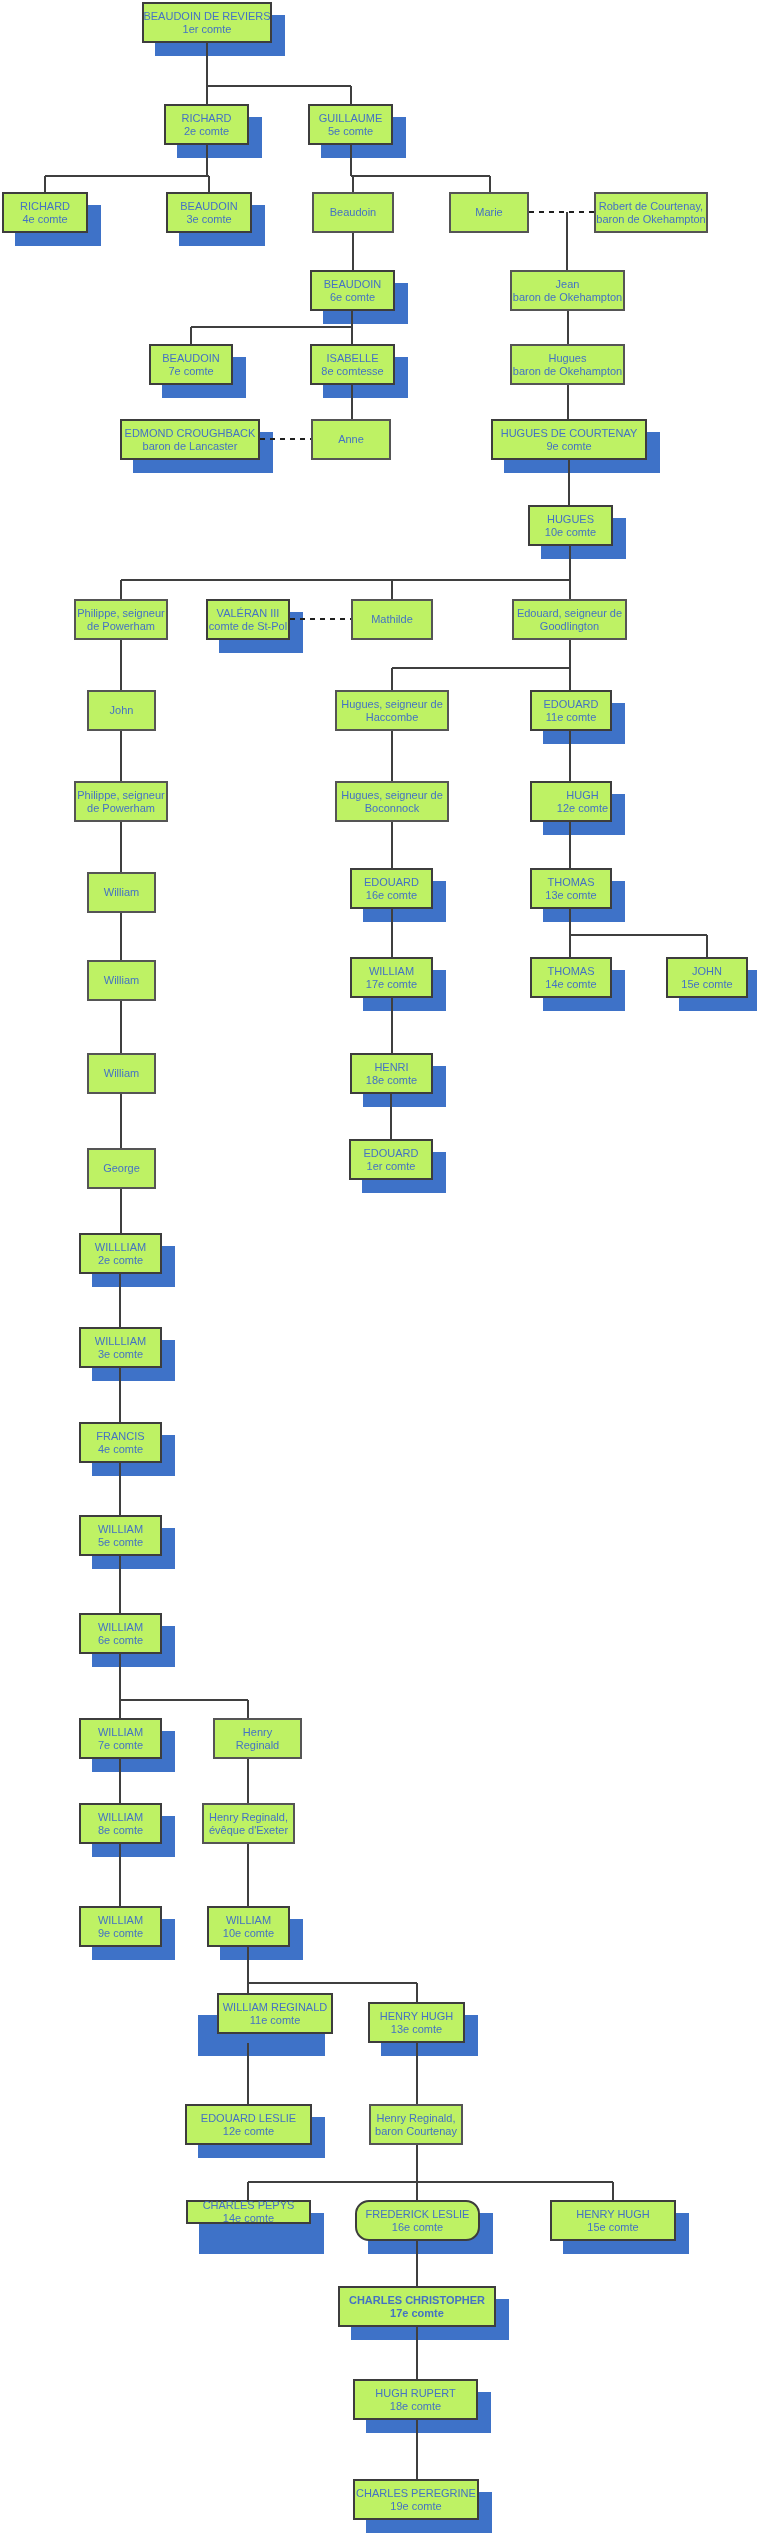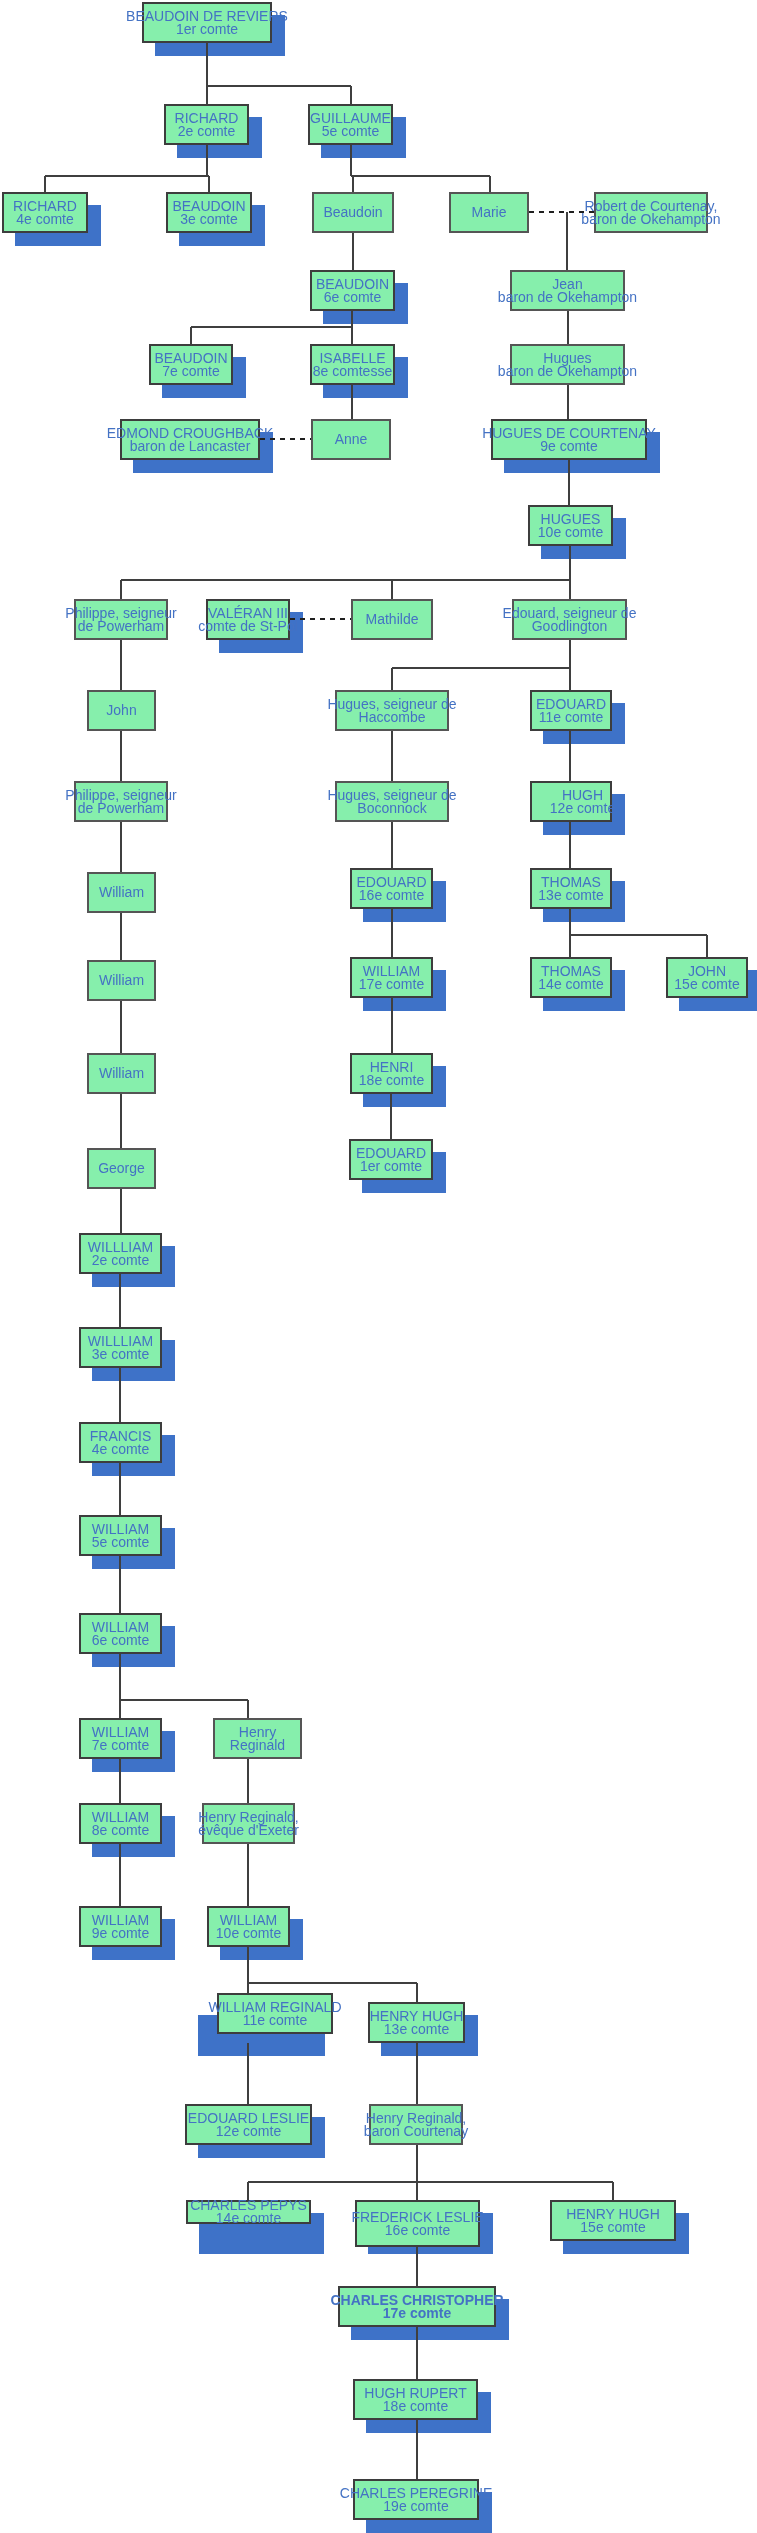--- a/index.html
+++ b/index.html
@@ -9,24 +9,24 @@
   }
   #canvas {
     position: relative;
     width: 757px; height: 2533px;
     background: #ffffff;
     overflow: hidden;
   }
   .node {
     position: absolute;
     box-sizing: border-box;
-    background: #86efac;
+    background: #bef264;
     border: 2px solid #3d3d3d;
     color: #4472c4;
-    font-size: 14px;
+    font-size: 11px;
     line-height: 13px;
     text-align: center;
     display: flex;
     flex-direction: column;
     justify-content: center;
     align-items: center;
     white-space: nowrap;
     z-index: 3;
   }
   .node.plain {
@@ -364,21 +364,21 @@
     <div class="node plain" style="left: 369px; top: 2104px; width: 94px; height: 41px;">
       <span>Henry Reginald,</span>
       <span>baron Courtenay</span>
     </div>
     <div class="shadow" style="left: 199px; top: 2213px; width: 125px; height: 41px;"></div>
     <div class="node" style="left: 186px; top: 2200px; width: 125px; height: 24px;">
       <span>CHARLES PEPYS</span>
       <span>14e comte</span>
     </div>
     <div class="shadow" style="left: 368px; top: 2213px; width: 125px; height: 41px;"></div>
-    <div class="node" style="left: 355px; top: 2200px; width: 125px; height: 47px;">
+    <div class="node" style="left: 355px; top: 2200px; width: 125px; height: 41px; border-radius: 14px;">
       <span>FREDERICK LESLIE</span>
       <span>16e comte</span>
     </div>
     <div class="shadow" style="left: 563px; top: 2213px; width: 126px; height: 41px;"></div>
     <div class="node" style="left: 550px; top: 2200px; width: 126px; height: 41px;">
       <span>HENRY HUGH</span>
       <span>15e comte</span>
     </div>
     <div class="shadow" style="left: 351px; top: 2299px; width: 158px; height: 41px;"></div>
     <div class="node" style="left: 338px; top: 2286px; width: 158px; height: 41px; font-weight: bold;">

